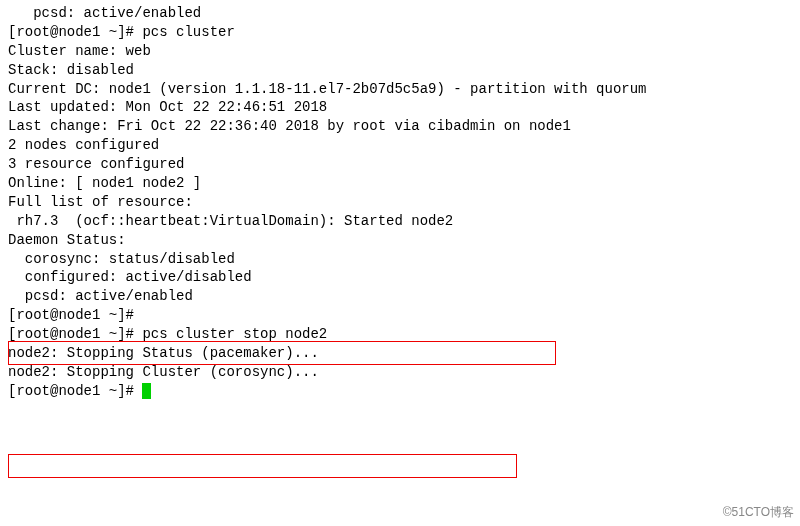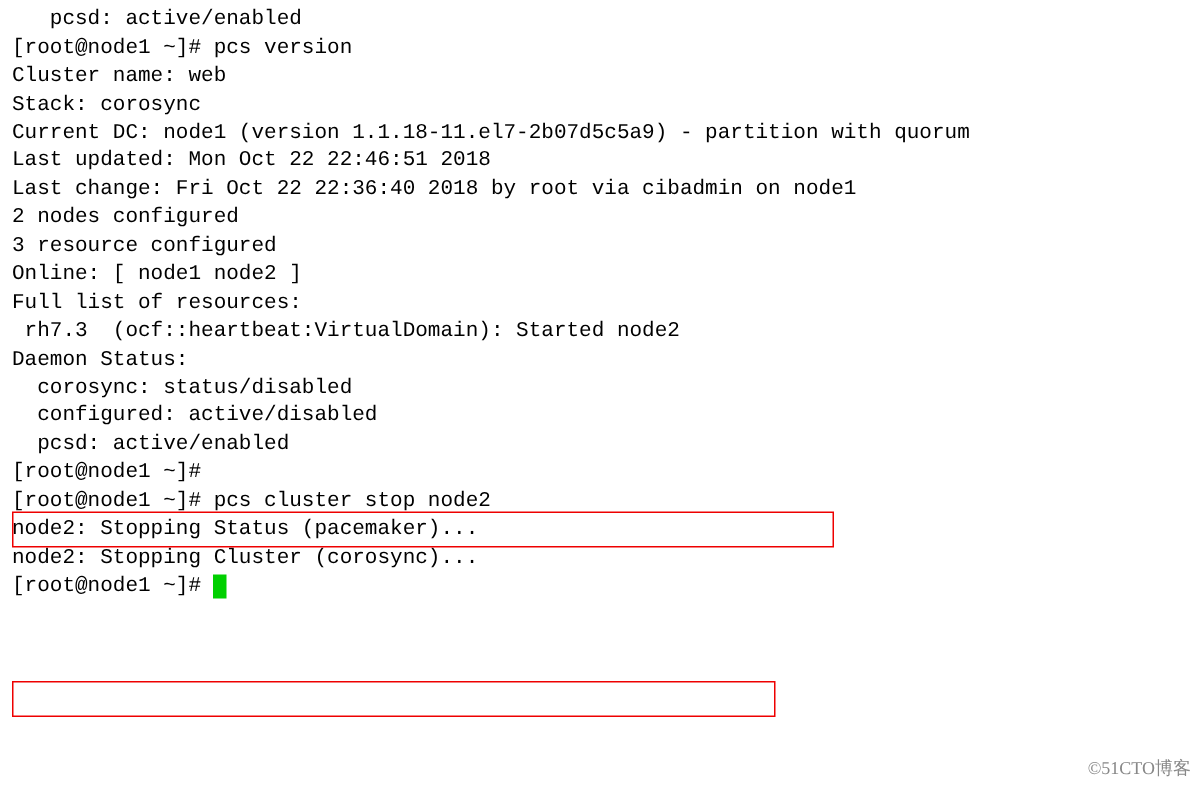--- a/index.html
+++ b/index.html
@@ -38,42 +38,42 @@
       display: inline-block;
       width: 9px;
       height: 16px;
       background: #00d000;
       vertical-align: text-bottom;
     }
     .watermark {
       position: absolute;
       right: 6px;
       bottom: 6px;
-      font-family: Liberation Serif, serif;
+      font-family: Liberation Sans, sans-serif;
       font-size: 12px;
       color: #888;
     }
   </style>
 </head>
 <body>
 
 <div class="line">   pcsd: active/enabled</div>
-<div class="line">[root@node1 ~]# pcs version</div>
+<div class="line">[root@node1 ~]# pcs cluster</div>
 <div class="line">Cluster name: web</div>
-<div class="line">Stack: corosync</div>
+<div class="line">Stack: disabled</div>
 <div class="line">Current DC: node1 (version 1.1.18-11.el7-2b07d5c5a9) - partition with quorum</div>
 <div class="line">Last updated: Mon Oct 22 22:46:51 2018</div>
 <div class="line">Last change: Fri Oct 22 22:36:40 2018 by root via cibadmin on node1</div>
 <div class="line"></div>
 <div class="line">2 nodes configured</div>
 <div class="line">3 resource configured</div>
 <div class="line"></div>
 <div class="line">Online: [ node1 node2 ]</div>
 <div class="line"></div>
-<div class="line">Full list of resources:</div>
+<div class="line">Full list of resource:</div>
 <div class="line"></div>
 <div class="line"></div>
 <div class="line"></div>
 <div class="line"></div>
 <div class="line"> rh7.3  (ocf::heartbeat:VirtualDomain): Started node2</div>
 <div class="line"></div>
 <div class="line">Daemon Status:</div>
 <div class="line">  corosync: status/disabled</div>
 <div class="line">  configured: active/disabled</div>
 <div class="line">  pcsd: active/enabled</div>

